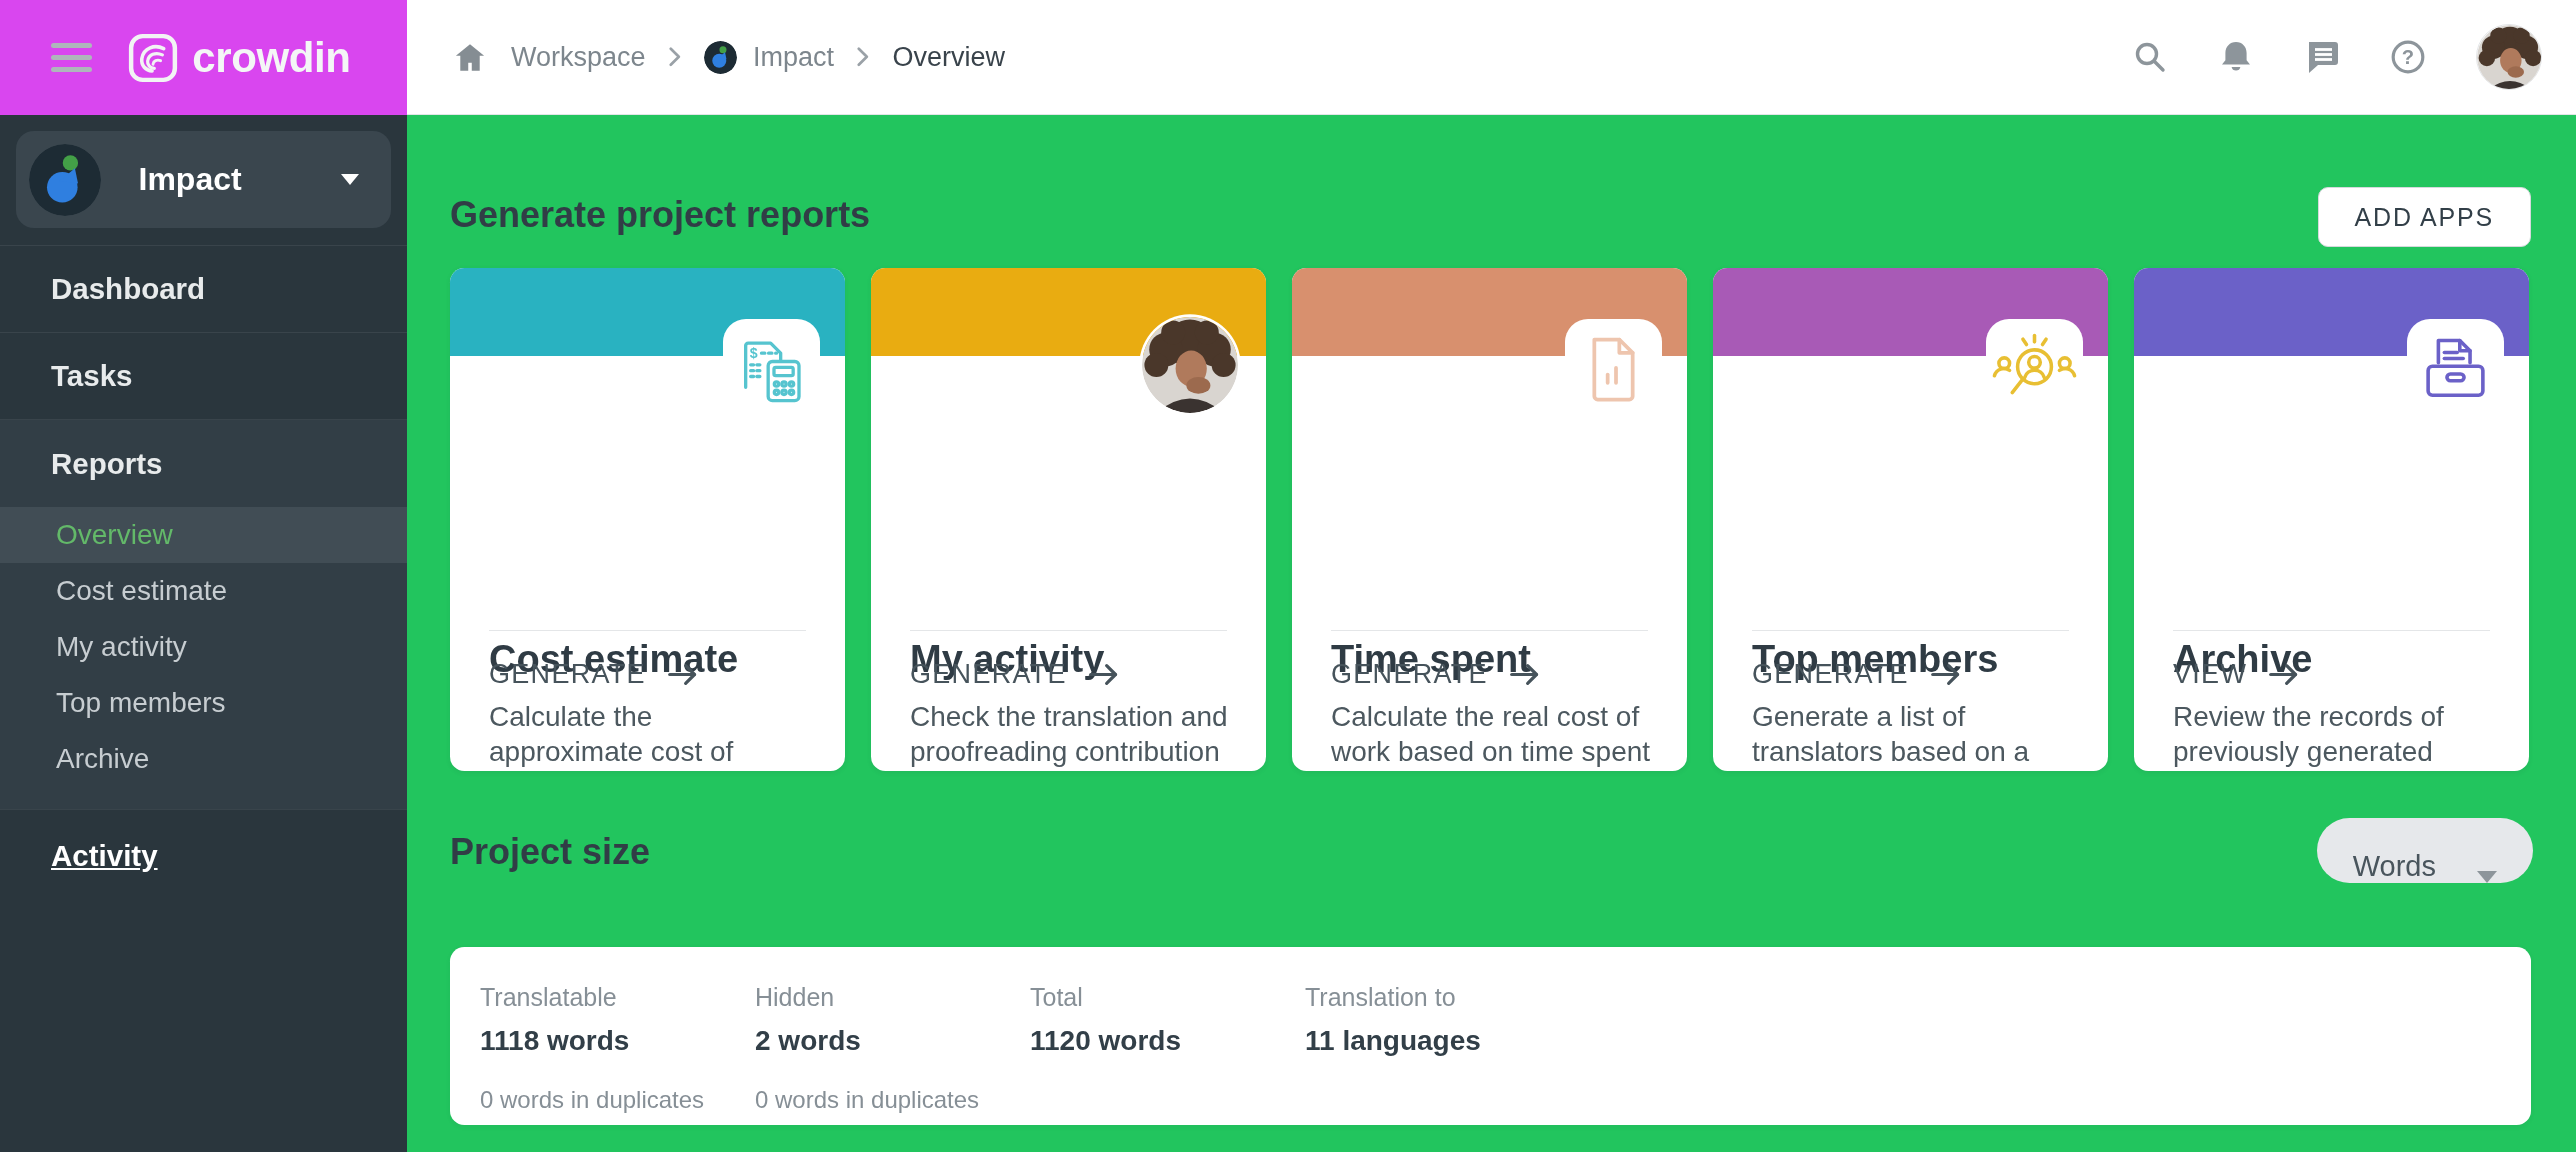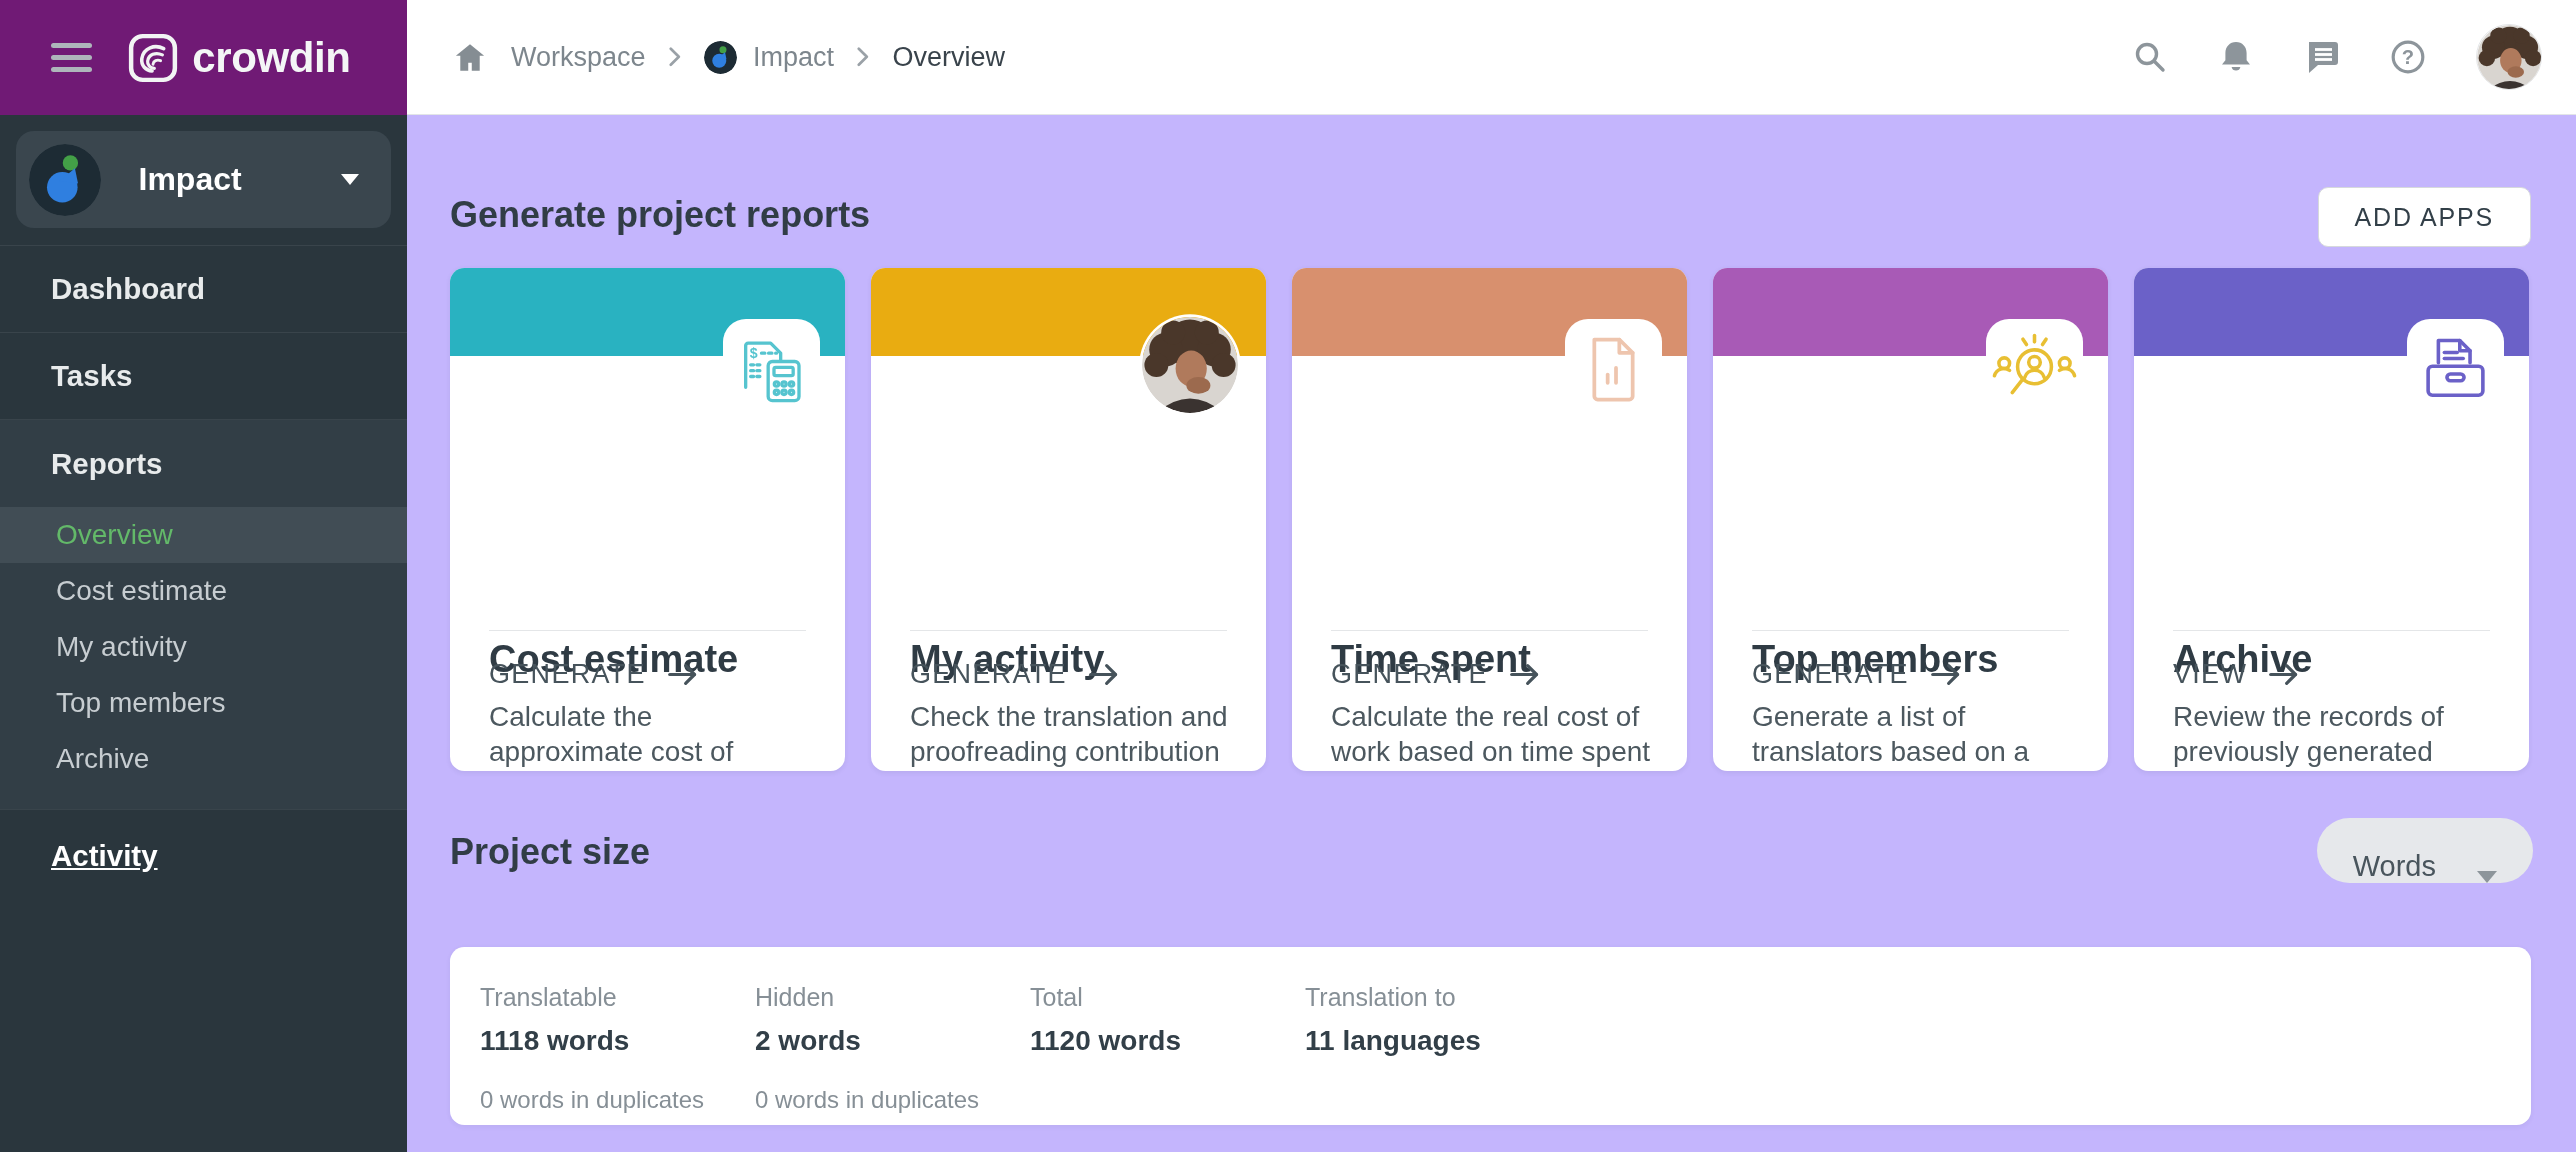--- a/index.html
+++ b/index.html
@@ -3,21 +3,21 @@
 <meta charset="utf-8">
 <style>
   html,body{margin:0;padding:0;background:#eef0f2;}
   *{box-sizing:border-box;}
   #app{position:relative;width:2576px;height:1152px;overflow:hidden;
        font-family:"Liberation Sans",sans-serif;color:#333f48;background:#eef0f2;}
 
   
   .topbar{position:absolute;top:0;left:0;right:0;height:115px;background:#ffffff;
           border-bottom:1.8px solid #e2e5e7;z-index:5;}
-  .topbar-dark{position:absolute;left:0;top:0;width:407px;height:115px;background:#701a75;
+  .topbar-dark{position:absolute;left:0;top:0;width:407px;height:115px;background:#d946ef;
                display:flex;align-items:center;}
   .hamburger{margin-left:51px;width:41px;height:30px;display:flex;flex-direction:column;
              justify-content:space-between;cursor:pointer;}
   .hamburger span{display:block;height:5.4px;border-radius:2.7px;background:#aeb6bb;}
   .logo{display:flex;align-items:center;margin-left:36px;}
   .logo svg{width:50px;height:50px;}
   .logo-word{margin-left:14.3px;color:#f4f6f6;font-size:42px;font-weight:700;letter-spacing:-0.4px;}
 
   .breadcrumb{position:absolute;left:452px;top:0;height:114px;display:flex;align-items:center;gap:23px;}
   .crumb{font-size:27px;color:#7d868d;cursor:pointer;}
@@ -43,21 +43,21 @@
             font-weight:700;color:#e8ebec;border-top:1.8px solid #39444b;cursor:pointer;}
   .reports-group{background:#323e46;border-top:1.8px solid #39444b;padding-bottom:21.5px;}
   .reports-group .side-row{border-top:none;}
   .sub-row{height:56px;display:flex;align-items:center;padding-left:56px;font-size:28px;
            color:#c7cdd1;cursor:pointer;}
   .sub-row.active{background:#414d55;color:#63b969;}
   .activity-row{border-top:1.8px solid #39444b;height:93px;display:flex;align-items:center;
                 padding-left:51px;font-size:29.5px;font-weight:700;color:#ffffff;cursor:pointer;text-decoration:underline;}
 
   
-  .main{position:absolute;left:407px;top:115px;right:0;bottom:0;background:#c4b5fd;}
+  .main{position:absolute;left:407px;top:115px;right:0;bottom:0;background:#22c55e;}
   .page-title{position:absolute;left:43px;top:79px;font-size:36px;font-weight:700;color:#313d46;}
   .add-apps{position:absolute;right:45px;top:72px;height:60px;padding:0 36px;background:#ffffff;
             border:1.8px solid #d6d9dc;border-radius:10px;font-size:25px;font-weight:500;
             letter-spacing:1.8px;color:#323f48;display:flex;align-items:center;cursor:pointer;}
 
   .cards{position:absolute;left:43px;top:153px;width:2081px;display:flex;gap:26px;}
   .card{position:relative;width:395px;height:503px;background:#ffffff;border-radius:14.3px;
         box-shadow:0 1.8px 5.4px rgba(40,50,60,.08);overflow:hidden;}
   .card-band{height:88px;}
   .band-teal{background:#29b2c1;}

